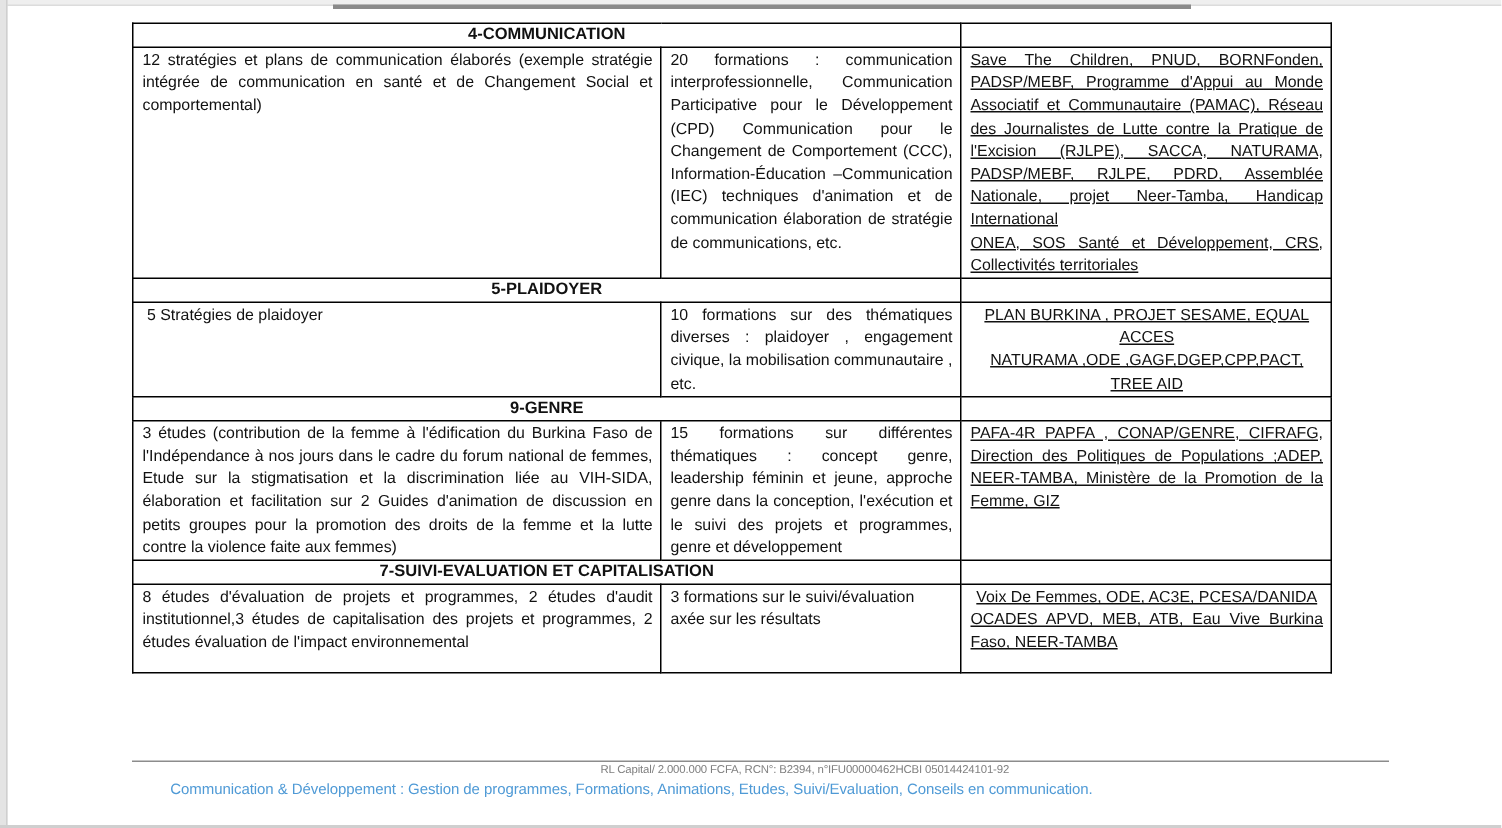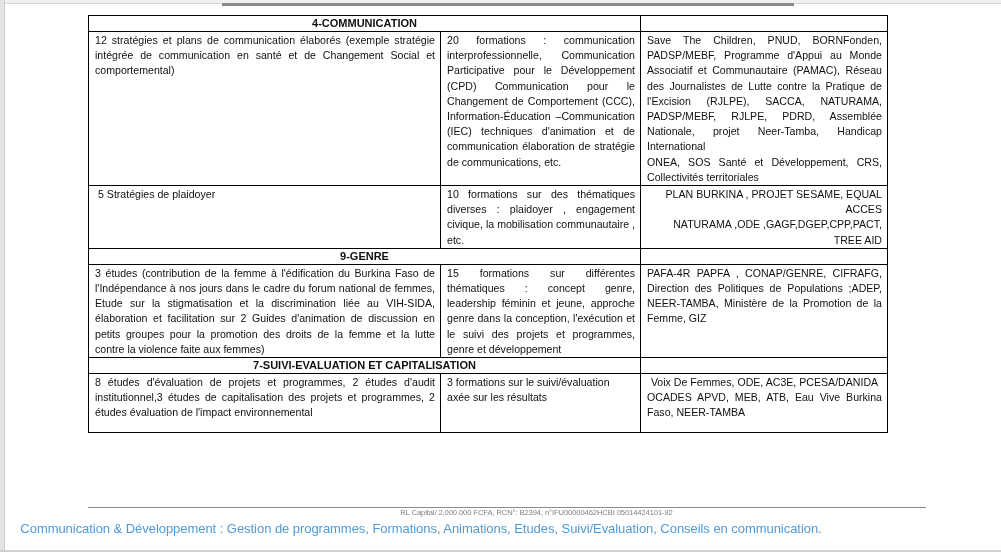--- a/index.html
+++ b/index.html
@@ -23,30 +23,30 @@
     text-align:justify;
   }
   table.doc td.hdr {
     font-weight:bold; text-align:center; padding:0 4px; height:15px; line-height:15px; font-size:11px;
   }
   table.doc td.hdr-empty { height:15px; padding:0; }
   .col1 { width:352px; }
   .col2 { width:200px; }
   .col3 { width:247px; }
   .c1 { text-align-last:left; }
-  .line { display:block; }
+  .line { display:block;text-decoration:underline; }
 
   .footer-rule { position:absolute; left:88px; top:507px; width:838px; height:1px; background:#8c8c8c; }
   .footer-line1 {
     position:absolute; left:0; width:1001px; top:508px; text-align:center;
     font-size:7.6px; color:#808080; letter-spacing:-0.1px;padding-left:36px;
   }
   .footer-line2 {
     position:absolute; left:0; width:842px; top:521px; text-align:center;
-    font-size:13px; color:#4f9ad6; letter-spacing:-0.05px;
+    font-size:10px; color:#4f9ad6; letter-spacing:-0.05px;
   }
 </style>
 </head>
 <body>
 
 <div class="frame-top"></div>
 <div class="frame-left"></div>
 <div class="top-rule"></div>
 
 <table class="doc">
@@ -63,24 +63,28 @@
   </tr>
   <tr style="height:152px;">
     <td class="c1">12 stratégies et plans de communication élaborés (exemple stratégie intégrée  de communication en santé et de  Changement Social et comportemental)</td>
     <td>20 formations : communication interprofessionnelle, Communication Participative pour le Développement (CPD) Communication pour le Changement de Comportement (CCC), Information-Éducation –Communication (IEC) techniques d'animation et de communication élaboration de stratégie de communications, etc.</td>
     <td>
       <span class="line">Save The Children, PNUD, BORNFonden, PADSP/MEBF, Programme d'Appui au Monde Associatif et Communautaire (PAMAC), Réseau des Journalistes de Lutte contre la Pratique de l'Excision (RJLPE), SACCA, NATURAMA, PADSP/MEBF, RJLPE, PDRD, Assemblée Nationale, projet Neer-Tamba, Handicap International</span>
       <span class="line">ONEA, SOS Santé et Développement, CRS, Collectivités territoriales</span>
     </td>
   </tr>
 
+  <tr>
+    <td colspan="2" class="hdr">5-PLAIDOYER</td>
+    <td class="hdr-empty"></td>
+  </tr>
   <tr style="height:61px;padding-left:44px;">
     <td class="c1" style="padding-left:9px;">5 Stratégies de plaidoyer</td>
     <td>10 formations sur des thématiques diverses : plaidoyer , engagement civique, la mobilisation communautaire , etc.</td>
-    <td style="text-align:right;">
+    <td style="text-align:center;">
       <span class="line">PLAN BURKINA , PROJET SESAME, EQUAL ACCES</span>
       <span class="line">NATURAMA ,ODE ,GAGF,DGEP,CPP,PACT, TREE AID</span>
     </td>
   </tr>
 
   <tr>
     <td colspan="2" class="hdr">9-GENRE</td>
     <td class="hdr-empty"></td>
   </tr>
   <tr style="height:90px;">

